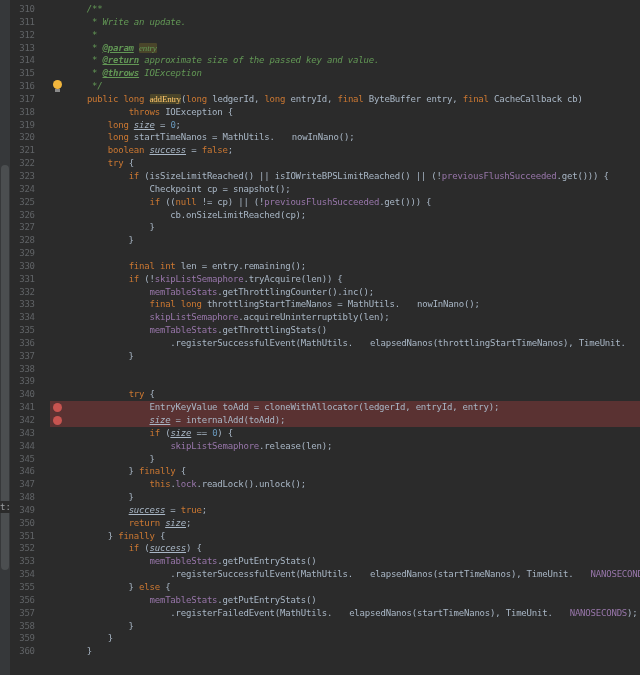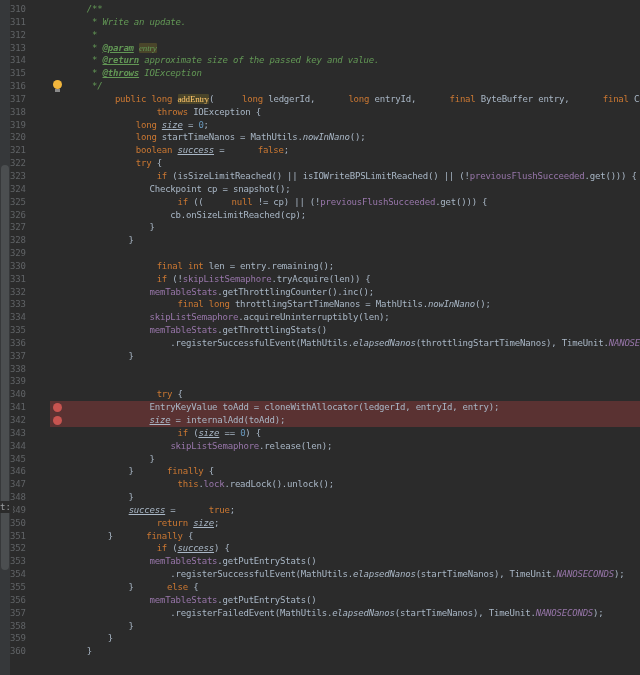--- a/index.html
+++ b/index.html
@@ -6,35 +6,35 @@
   body{
     width:640px;height:675px;overflow:hidden;position:relative;
     background:var(--bg,#2b2b2b);
     font-family:"DejaVu Sans Mono",monospace;
   }
   #stripe{position:absolute;left:0;top:0;width:10px;height:675px;background:var(--stripe);}
   #thumb{position:absolute;left:1px;top:165px;width:8px;height:405px;background:var(--stripeThumb);border-radius:4px;}
   #stray{position:absolute;left:0;top:501px;color:#9da0a3;font-size:9px;z-index:6;background:var(--bg);padding:1px 2px 1px 0;}
   #editor{position:absolute;left:10px;top:0;right:0;bottom:0;padding-top:3px;}
   .row{display:flex;height:12.85px;line-height:12.85px;font-size:9px;letter-spacing:-0.2px;}
-  .ln{flex:0 0 34px;width:34px;text-align:left;padding-right:6px;color:var(--ln);user-select:none;}
+  .ln{flex:0 0 34px;width:34px;text-align:center;padding-right:6px;color:var(--ln);user-select:none;}
   .body{flex:1 1 auto;display:flex;min-width:0;}
   .bg-bp{background:var(--bpline);}
   .iconslot{flex:0 0 16px;width:16px;position:relative;}
   pre.code{margin:0;white-space:pre;overflow:hidden;color:var(--fg);font:inherit;}
   .bpdot{position:absolute;left:3px;top:2px;width:9px;height:9px;border-radius:50%;background:var(--bp);}
   .bulb{position:absolute;left:3px;top:0;width:9px;height:9px;border-radius:50%;background:var(--bulb);}
   .bulb:after{content:"";position:absolute;left:2px;top:9px;width:5px;height:3px;background:#8a8a8a;}
-  .kw{color:var(--kw);margin-left:28px;}
+  .kw{color:var(--kw);}
   .doc{color:var(--doc);font-style:italic;}
   .tag{color:var(--doc);font-style:italic;font-weight:bold;text-decoration:underline;text-align:center;}
   .num{color:var(--num);}
   .fld{color:var(--fld);}
   .mdecl{color:var(--mdecl);margin-top:14px;}
-  .it{font-style:italic;}
+  .it{margin-left:17px;}
   .und{text-decoration:underline;font-style:italic;}
   .hl{background:var(--hl);border-radius:1px;font-family:Liberation Serif, serif;}
 </style>
 </head>
 <body>
 
 <div id="stripe">
   <div id="thumb"></div>
 </div>
 

